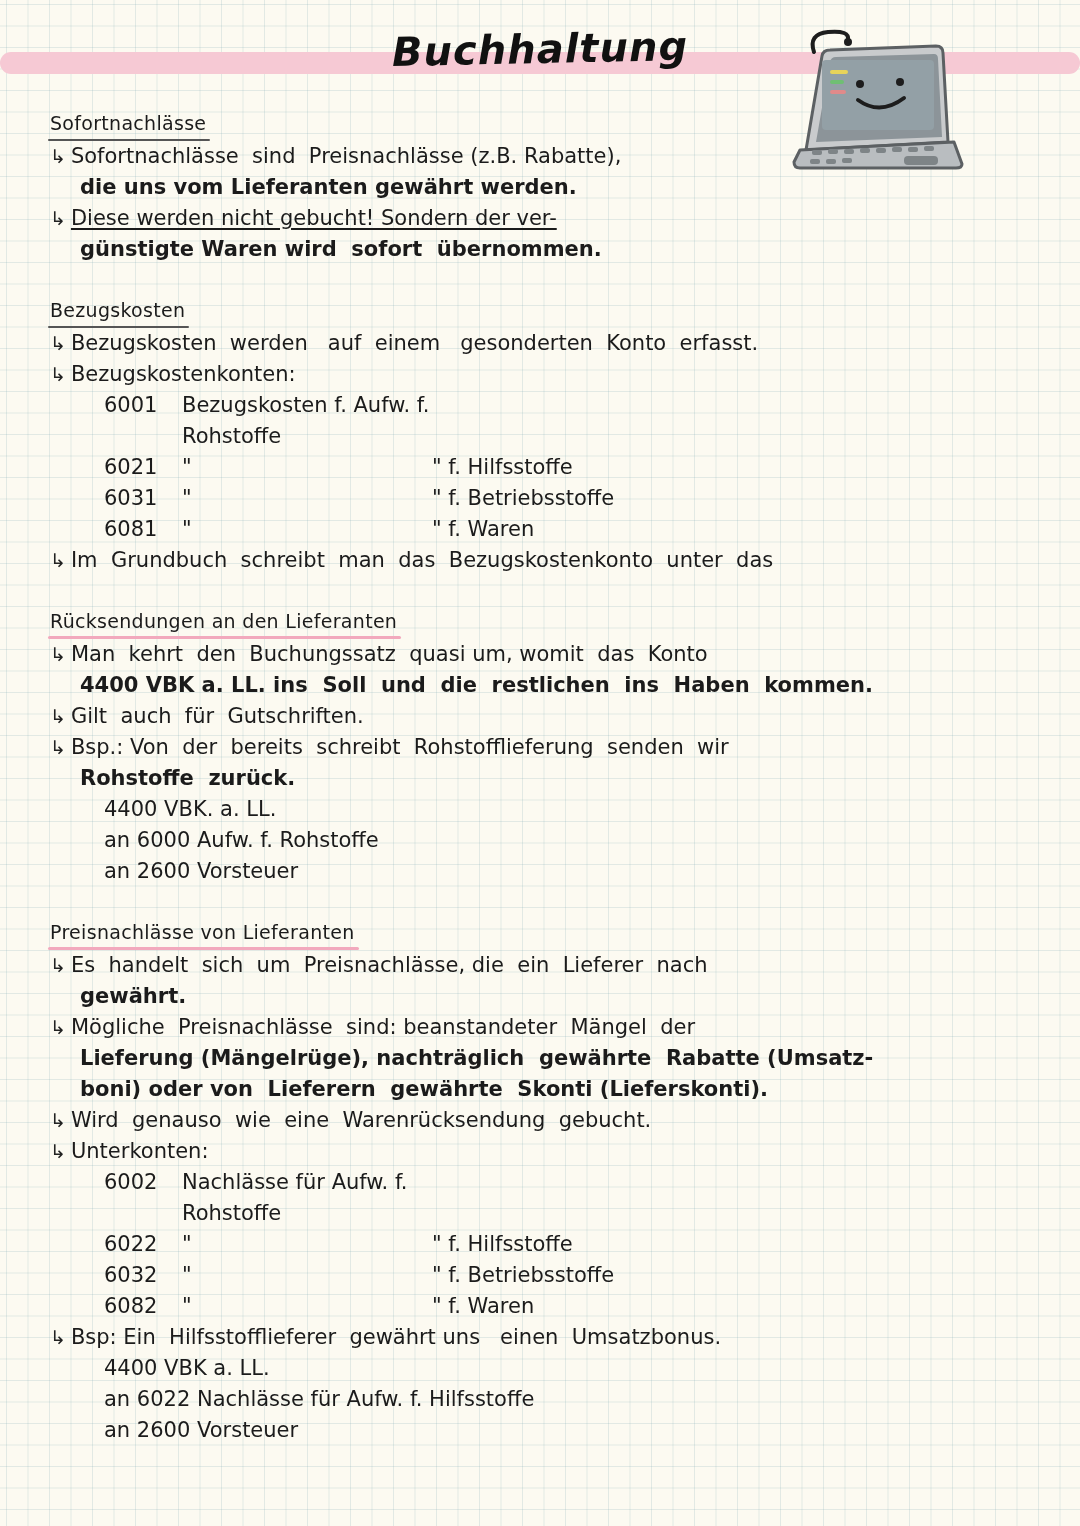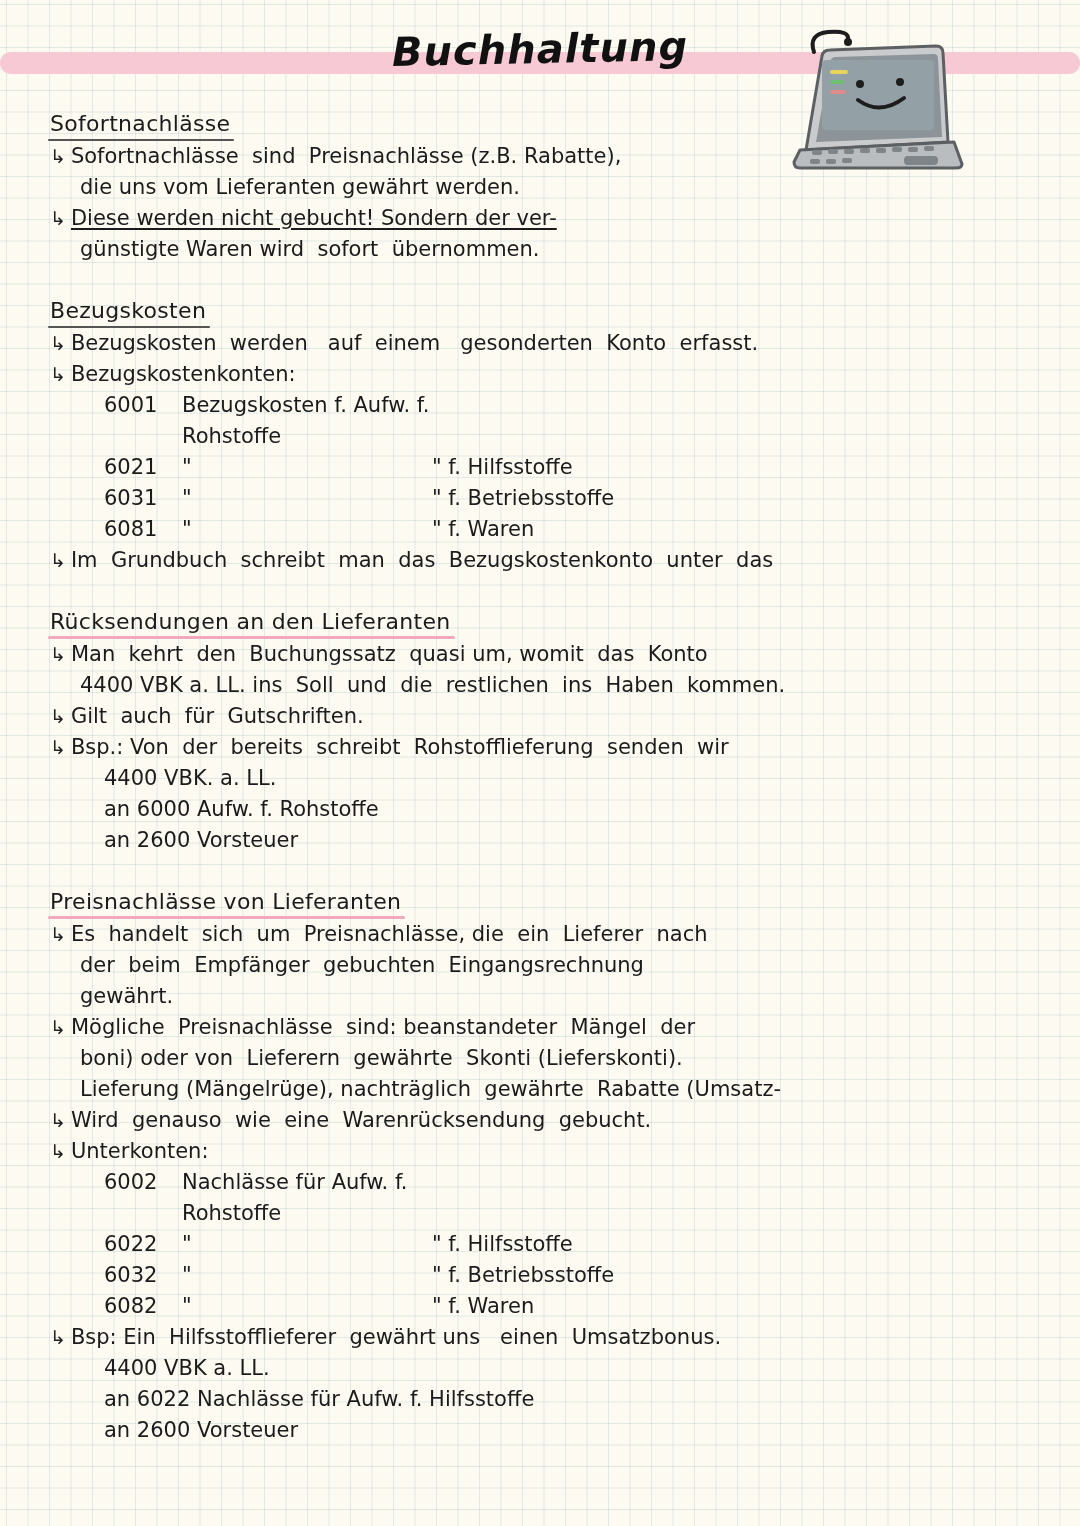--- a/index.html
+++ b/index.html
@@ -68,21 +68,21 @@
     position: absolute;
     top: 108px;
     left: 50px;
     width: 990px;
     color: #1b1b1b;
     font-size: 21px;
     line-height: 31px;
   }
   .sec { margin-bottom: 14px; }
   .heading {
-    font-size: 22px;
+    font-size: 19px;
     display: inline-block;
     position: relative;
     margin-bottom: 2px;
     letter-spacing: 0.3px;
   }
   .heading::after {
     content: "";
     position: absolute;
     left: -2px;
     right: -4px;
@@ -98,21 +98,21 @@
     white-space: pre-wrap;
   }
   .arrow {
     flex: 0 0 auto;
     margin-right: 5px;
     color: #222;
     font-size: 19px;
     line-height: 31px;
   }
   .txt { flex: 1 1 auto; }
-  .indent { padding-left: 30px; }
+  .indent { padding-left: 30px; font-weight: bold; }
   .u { text-decoration: underline; text-underline-offset: 3px; }
   .acct {
     display: flex;
     padding-left: 54px;
   }
   .acct .n { width: 78px; flex: 0 0 78px; }
   .acct .d1 { width: 250px; flex: 0 0 250px; }
   .acct .d2 { flex: 1 1 auto; }
   .gap { height: 16px; }
   .booking { padding-left: 54px; }
@@ -226,50 +226,50 @@
         <span class="txt">4400 VBK a. LL. ins  Soll  und  die  restlichen  ins  Haben  kommen.</span>
       </div>
       <div class="line">
         <span class="arrow">↳</span>
         <span class="txt">Gilt  auch  für  Gutschriften.</span>
       </div>
       <div class="line">
         <span class="arrow">↳</span>
         <span class="txt">Bsp.: Von  der  bereits  schreibt  Rohstofflieferung  senden  wir</span>
       </div>
+      <div class="line indent">
+        <span class="txt">Rohstoffe  zurück.</span>
+      </div>
       <div class="booking">
         <div>4400  VBK. a. LL.</div>
         <div>an  6000  Aufw. f. Rohstoffe</div>
         <div>an  2600  Vorsteuer</div>
       </div>
     </div>
 
     <div class="gap"></div>
 
     <div class="sec">
       <div class="heading">Preisnachlässe  von Lieferanten</div>
       <div class="line">
         <span class="arrow">↳</span>
         <span class="txt">Es  handelt  sich  um  Preisnachlässe, die  ein  Lieferer  nach</span>
       </div>
       <div class="line indent">
-        <span class="txt">der  beim  Empfänger  gebuchten  Eingangsrechnung</span>
-      </div>
-      <div class="line indent">
         <span class="txt">gewährt.</span>
       </div>
       <div class="line">
         <span class="arrow">↳</span>
         <span class="txt">Mögliche  Preisnachlässe  sind: beanstandeter  Mängel  der</span>
       </div>
       <div class="line indent">
+        <span class="txt">Lieferung (Mängelrüge), nachträglich  gewährte  Rabatte (Umsatz-</span>
+      </div>
+      <div class="line indent">
         <span class="txt">boni) oder von  Lieferern  gewährte  Skonti (Lieferskonti).</span>
-      </div>
-      <div class="line indent">
-        <span class="txt">Lieferung (Mängelrüge), nachträglich  gewährte  Rabatte (Umsatz-</span>
       </div>
       <div class="line">
         <span class="arrow">↳</span>
         <span class="txt">Wird  genauso  wie  eine  Warenrücksendung  gebucht.</span>
       </div>
       <div class="line">
         <span class="arrow">↳</span>
         <span class="txt">Unterkonten:</span>
       </div>
       <div class="acct">

